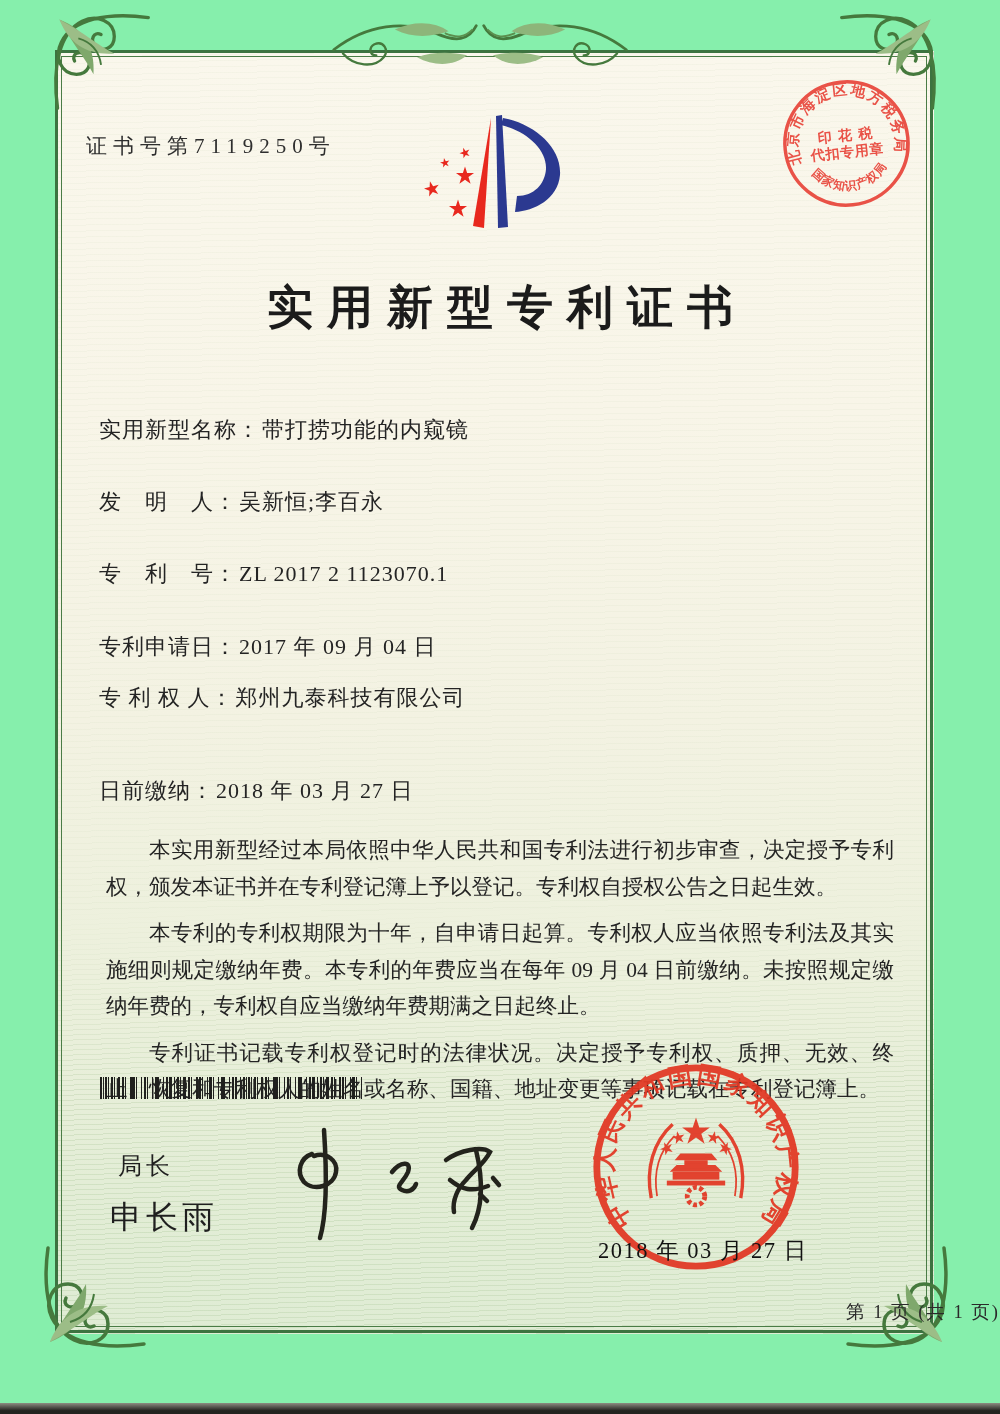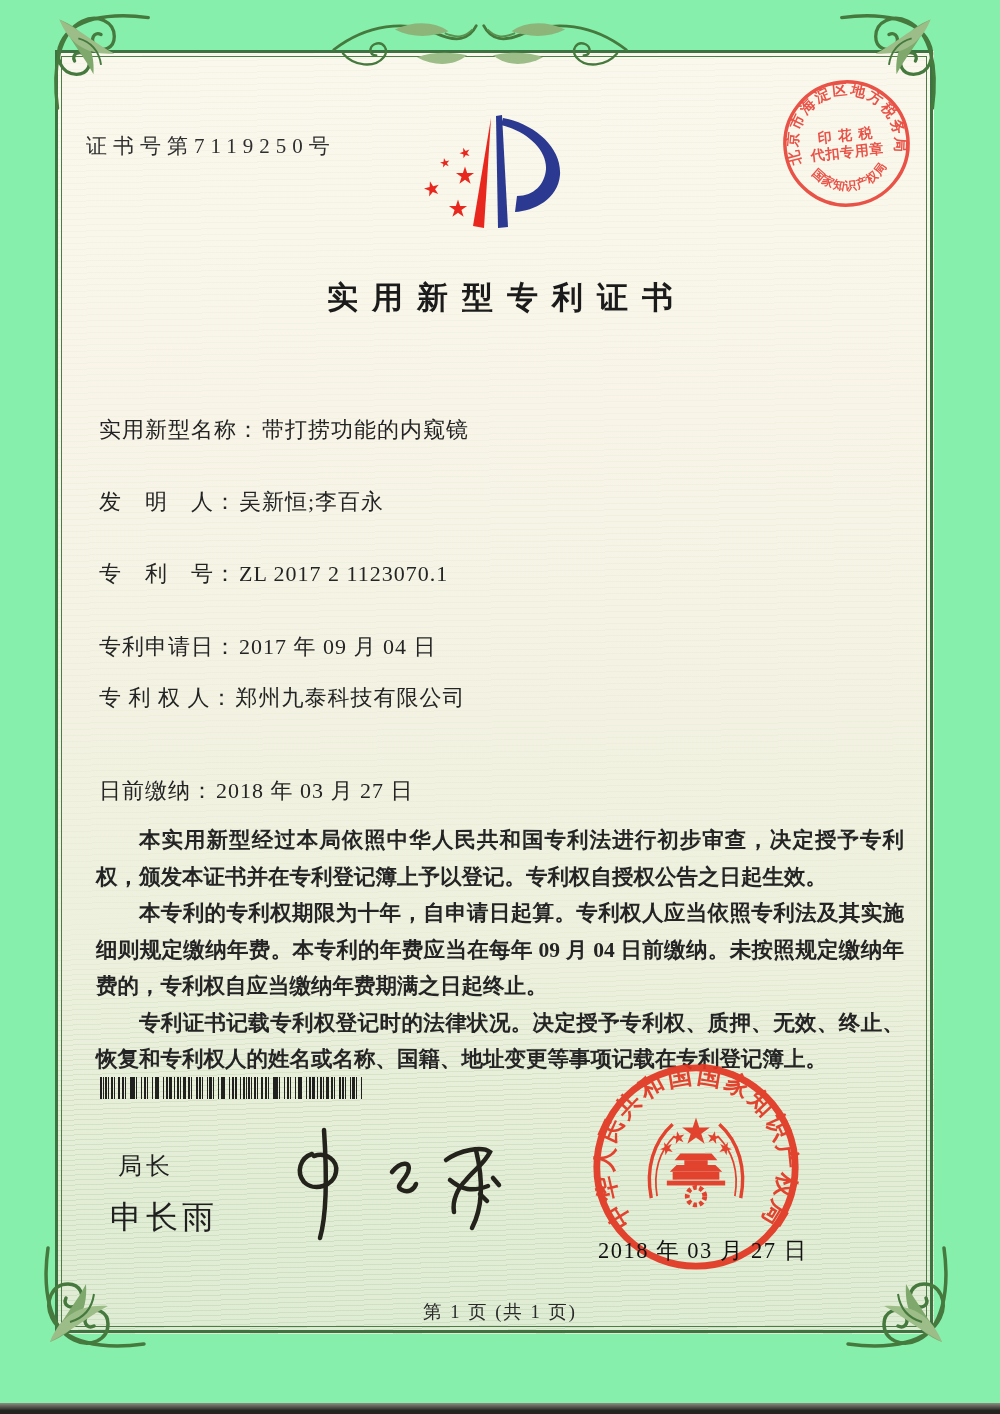--- a/index.html
+++ b/index.html
@@ -32,48 +32,48 @@
   .frame-inner{
     position:absolute; inset:3px; border:1px solid #4a7c46;
   }
   .flourish{position:absolute; pointer-events:none;}
   
   .cert-no{
     position:absolute; left:86px; top:132px; font-size:21px; letter-spacing:6px; color:#2e2e2e;
   }
   .title{
     position:absolute; left:0; top:277px; width:100%; text-align:center;
-    font-size:31px; font-weight:700; letter-spacing:14px; padding-left:14px; box-sizing:border-box;
+    font-size:46px; font-weight:700; letter-spacing:14px; padding-left:14px; box-sizing:border-box;
     color:#1b1b1b;
   }
   .field-row{
     position:absolute; left:99px; font-size:22px; letter-spacing:1px; color:#242424; white-space:nowrap;
   }
   .field-row .flabel{color:#242424;}
   .field-row .fvalue{margin-left:2px;}
   .paragraphs{
     position:absolute; left:96px; top:822px; width:808px;
     font-size:21.5px; line-height:36.5px; text-align:justify; color:#242424;
   }
-  .paragraphs p{margin:0; text-indent:2em;font-weight:bold;}
+  .paragraphs p{margin:10px; text-indent:2em;}
   .barcode{
     position:absolute; left:100px; top:1077px; width:262px; height:22px;
     background:
       repeating-linear-gradient(90deg,#20201e 0 2px,transparent 2px 3px,#20201e 3px 4px,transparent 4px 8px,#20201e 8px 9px,transparent 9px 11px),
       repeating-linear-gradient(90deg,transparent 0 5px,#20201e 5px 7px,transparent 7px 13px);
   }
   .signer-title{position:absolute; left:118px; top:1150px; font-size:24px; letter-spacing:4px; color:#1f1f1f;}
   .signer-name{position:absolute; left:110px; top:1196px; font-size:32px; letter-spacing:4px; color:#1f1f1f;font-family:Liberation Mono, monospace;}
   .sig-svg{position:absolute; left:250px; top:1120px;}
   .office-seal{position:absolute; left:589px; top:1060px; opacity:0.93;}
   .issue-date{
     position:absolute; left:598px; top:1235px; font-size:22.5px; letter-spacing:1.5px; color:#121212; z-index:6;
   }
   .footer{
-    position:absolute; left:0; top:1299px; width:100%; text-align:center;
+    position:absolute; left:0; top:1299px; width:100%; text-align:right;
     font-size:18.5px; letter-spacing:2px; color:#2a2a2a;
   }
   .tax-stamp{position:absolute; left:780px; top:77px; transform:rotate(-6deg); opacity:0.92;}
   .logo{position:absolute; left:418px; top:112px;}
   .scan-edge{
     position:absolute; left:0; bottom:0; width:100%; height:11px;
     background:linear-gradient(180deg,#8d8d82 0%,#23231f 70%);
   }
   .seal-ring-text{font-family:"Liberation Serif","DejaVu Serif",serif; font-weight:700;}
 </style>

